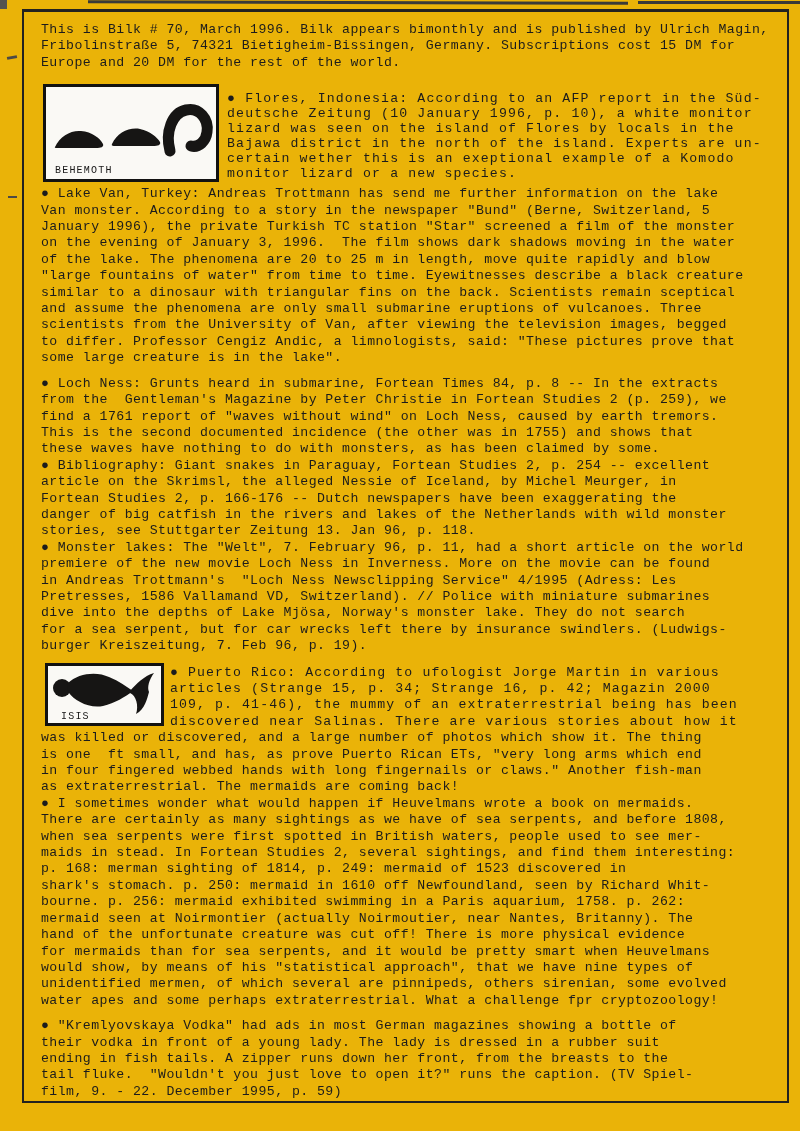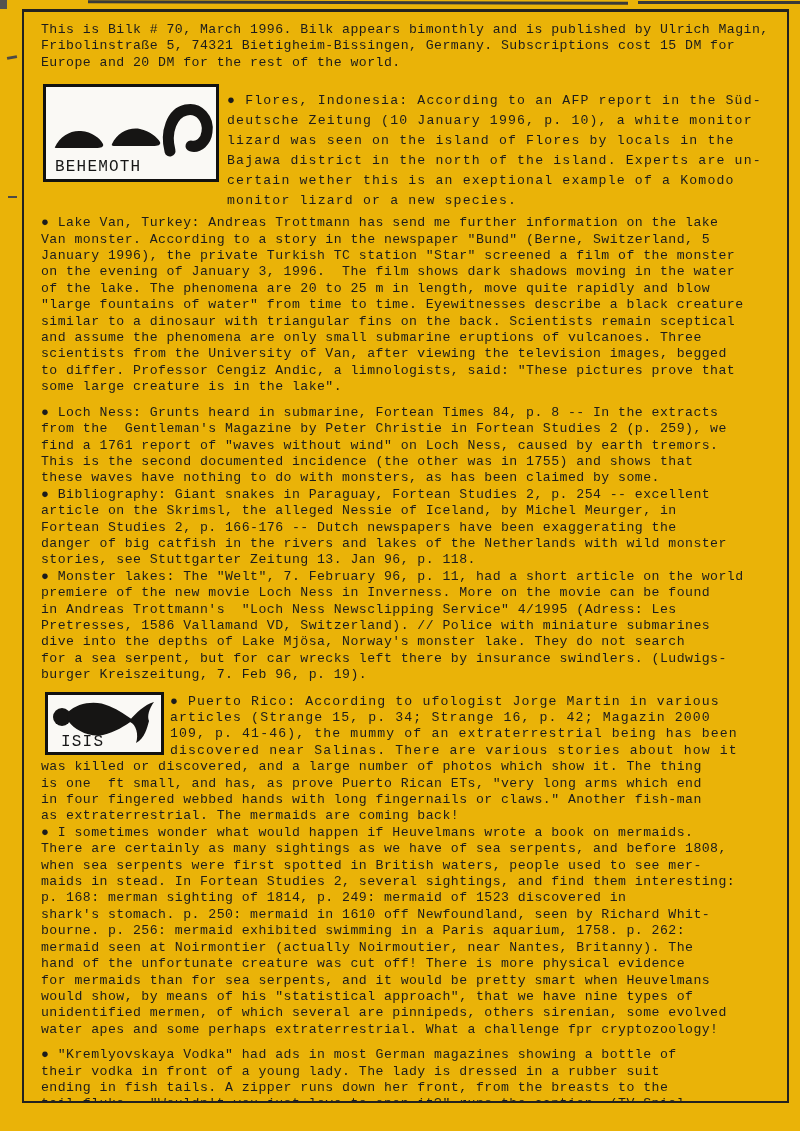--- a/index.html
+++ b/index.html
@@ -27,26 +27,26 @@
   .row1 { margin-bottom:4px; }
   .row2 { margin-top:8px; }
   .logo-box {
     position:relative; flex:0 0 auto; box-sizing:border-box;
     background:#faf9f5; border:3px solid #121211;
   }
   .behemoth-box { width:176px; height:98px; margin-left:2px; margin-right:8px; }
   .isis-box { width:119px; height:63px; margin-left:4px; margin-right:6px; }
   .logo-box svg { position:absolute; left:0; top:0; }
   .logo-label {
-    position:absolute; font-size:16px; letter-spacing:1.2px; color:#171717;
+    position:absolute; font-size:10px; letter-spacing:1.2px; color:#171717;
     font-family:"Liberation Mono","DejaVu Sans Mono",monospace;
   }
   .behemoth-box .logo-label { left:9px; bottom:3px; }
   .isis-box .logo-label { left:13px; bottom:1px; }
-  .narrow { letter-spacing:1.15px; line-height:20px; padding-top:7px; }
+  .narrow { letter-spacing:1.15px; line-height:15px; padding-top:7px; }
   .narrow2 { letter-spacing:1.1px; padding-top:2px; }
   .lakevan { margin-bottom:9px; }
   .vodka { margin-top:9px; }
   .watermark { position:absolute; left:178px; top:820px; width:492px; height:66px; pointer-events:none; }
   .artifact { position:absolute; background:#4c4a46; }
   .artifact-1 { left:7px; top:56px; width:10px; height:3px; transform:rotate(-10deg); }
   .artifact-2 { left:8px; top:196px; width:9px; height:2px; }
   .artifact-3 { left:0px; top:0px; width:7px; height:9px; background:#55534f; }
 </style>
 </head>

